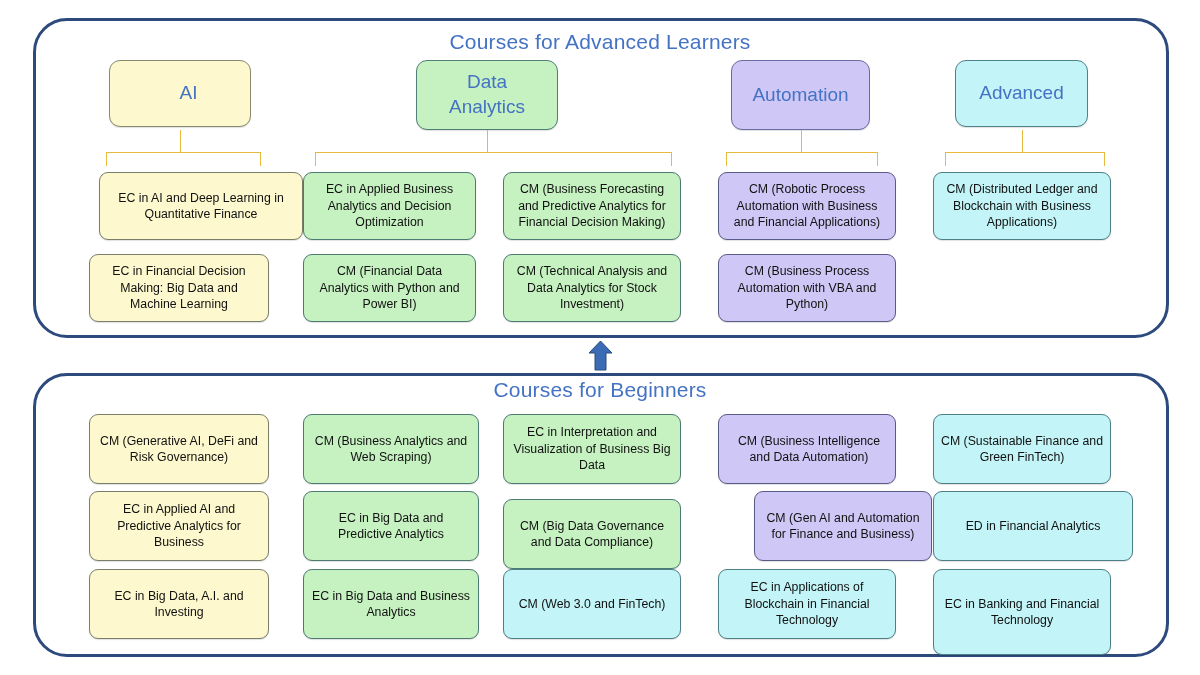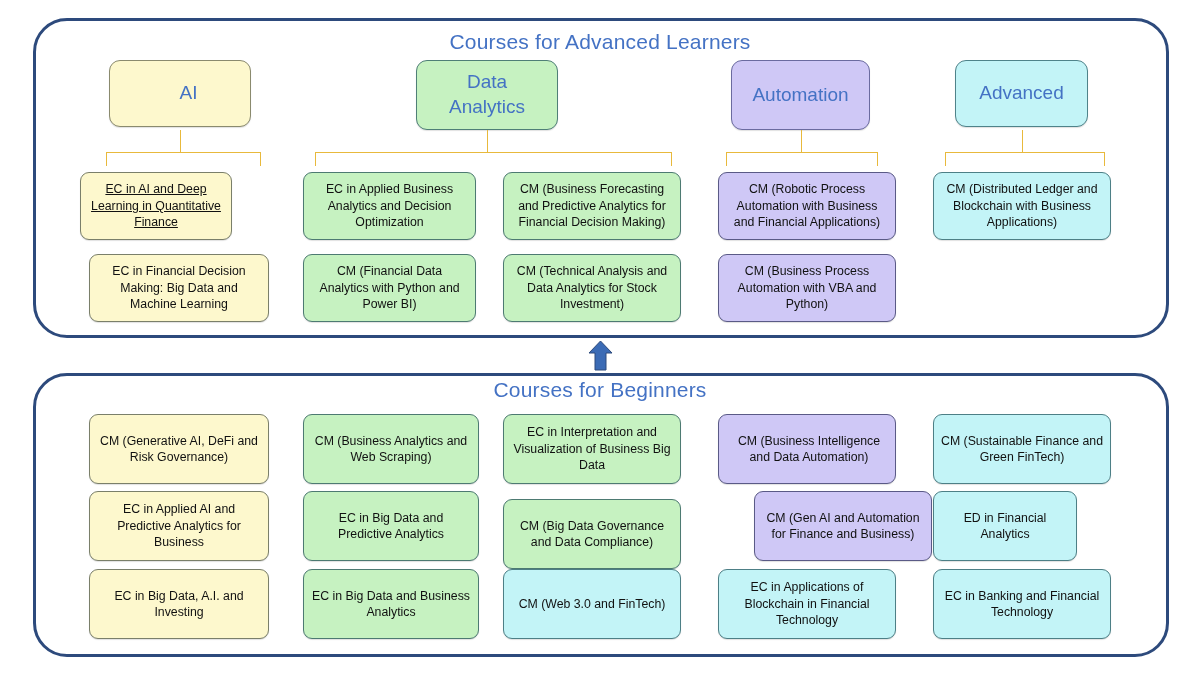--- a/index.html
+++ b/index.html
@@ -143,21 +143,21 @@
     <div class="drop" style="left:165px;top:22px;height:14px;"></div>
   </div>
 
   <div class="conn" style="left:935px;top:130px;width:180px;height:42px;">
     <div class="stem" style="left:87px;top:0;height:22px;"></div>
     <div class="bar" style="left:10px;top:22px;width:160px;"></div>
     <div class="drop" style="left:10px;top:22px;height:14px;"></div>
     <div class="drop" style="left:169px;top:22px;height:14px;"></div>
   </div>
 
-  <div class="node c-yellow" style="left:80px;top:172px;width:152px;height:68px;text-decoration:underline;">
+  <div class="node c-yellow" style="left:99px;top:172px;width:204px;height:68px;">
     <span class="txt">EC in AI and Deep Learning in Quantitative Finance</span>
   </div>
   <div class="node c-yellow" style="left:89px;top:254px;width:180px;height:68px;">
     <span class="txt">EC in Financial Decision Making: Big Data and Machine Learning</span>
   </div>
 
   <div class="node c-green" style="left:303px;top:172px;width:173px;height:68px;">
     <span class="txt">EC in Applied  Business Analytics and Decision Optimization</span>
   </div>
   <div class="node c-green" style="left:303px;top:254px;width:173px;height:68px;">
@@ -226,20 +226,20 @@
   <div class="node c-purple" style="left:754px;top:491px;width:178px;height:70px;">
     <span class="txt">CM (Gen AI and Automation  for Finance and Business)</span>
   </div>
   <div class="node c-cyan" style="left:718px;top:569px;width:178px;height:70px;">
     <span class="txt">EC in Applications of Blockchain in Financial Technology</span>
   </div>
 
   <div class="node c-cyan" style="left:933px;top:414px;width:178px;height:70px;">
     <span class="txt">CM (Sustainable Finance and Green FinTech)</span>
   </div>
-  <div class="node c-cyan" style="left:933px;top:491px;width:144px;height:70px;">
+  <div class="node c-cyan" style="left:933px;top:491px;width:200px;height:70px;">
     <span class="txt">ED in Financial Analytics</span>
   </div>
-  <div class="node c-cyan" style="left:933px;top:569px;width:178px;height:70px;">
+  <div class="node c-cyan" style="left:933px;top:569px;width:178px;height:86px;">
     <span class="txt">EC in Banking and Financial Technology</span>
   </div>
 
 </div>
 
 </body></html>

